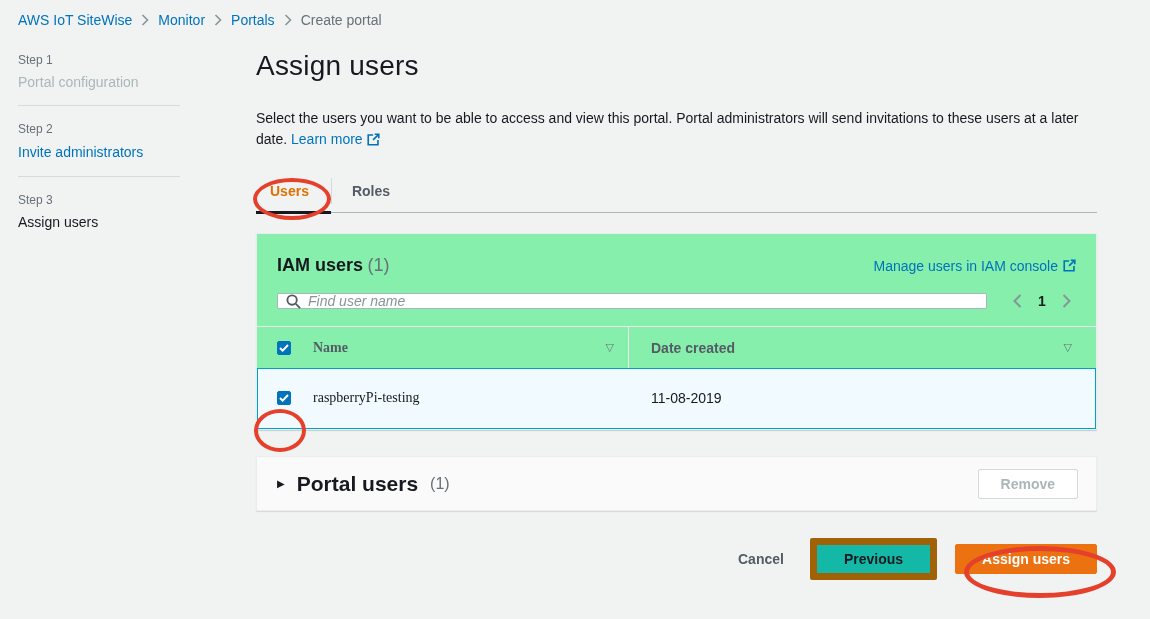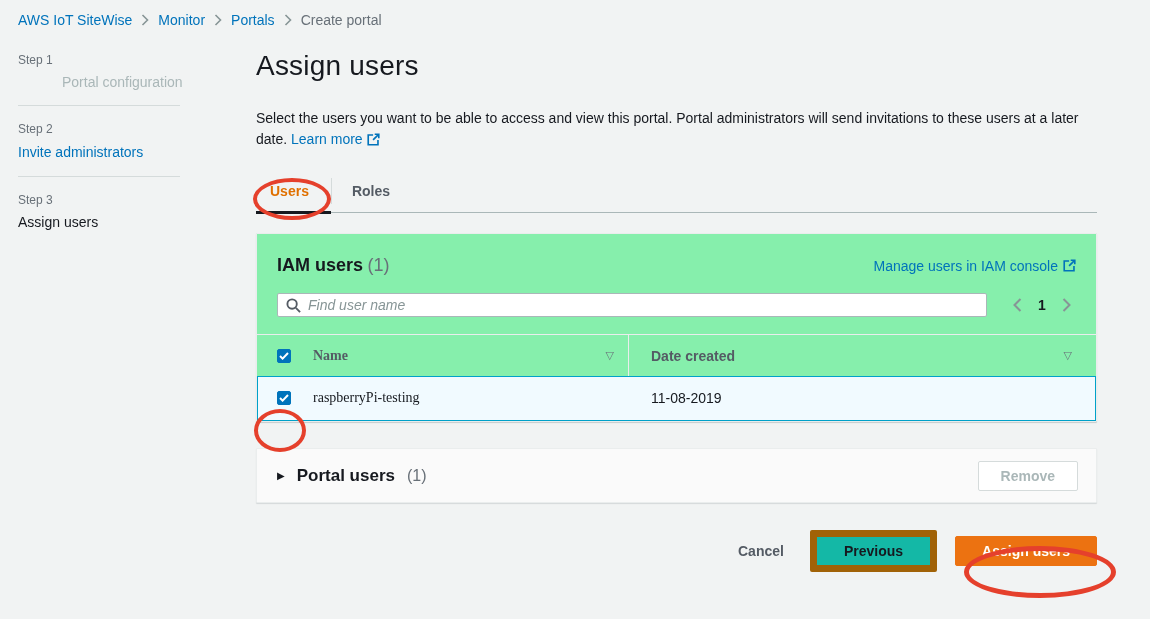--- a/index.html
+++ b/index.html
@@ -16,21 +16,21 @@
   
   .breadcrumb { position:absolute; left:18px; top:12px; display:flex; align-items:center; gap:9px; font-size:14px;justify-content:space-between; }
   .crumb-link { color:#0073bb; }
   .crumb-current { color:#687078; }
   .crumb-sep { color:#aab7b8; display:flex; align-items:center; }
 
   
   .steps { position:absolute; left:18px; top:53px; width:190px; }
   .step-label { font-size:12px; color:#687078; margin-bottom:7px; }
   .step-title { font-size:14px; }
-  .step-title.done { color:#aab7b8;margin-left:44px; }
+  .step-title.done { color:#aab7b8; }
   .step-title.link { color:#0073bb; }
   .step-title.current { color:#16191f; }
   .step-divider { border:none; border-top:1px solid #d5dbdb; width:162px; margin:15px 0 16px 0; }
 
   
   .main { position:absolute; left:256px; top:50px; width:841px; }
   h1.page-title { font-size:28px; font-weight:400; color:#16191f; letter-spacing:0.2px; }
   .page-desc { margin-top:26px; font-size:14px; line-height:21px; color:#16191f; }
   .learn-more { color:#0073bb; display:inline-flex; align-items:center; gap:4px; }
 
@@ -48,44 +48,44 @@
     margin-top:20px; background:#86efac;
     border:1px solid #eaeded; border-radius:1px;
     box-shadow:0 1px 1px 0 rgba(0,28,36,0.18);
   }
   .card-header { display:flex; align-items:center; justify-content:space-between; padding:21px 20px 0 20px; }
   .card-title { font-size:18px; font-weight:700; }
   .card-count { font-size:18px; font-weight:400; color:#687078; }
   .manage-link { font-size:14px; color:#0073bb; display:inline-flex; align-items:center; gap:5px; }
 
   .search-row { display:flex; align-items:center; padding:17px 14px 17px 20px; }
-  .search-box { flex:1; display:flex; align-items:center; height:24px; border:1px solid #aab7b8; border-radius:2px; background:#fff; padding:0 8px; max-width:710px; }
+  .search-box { flex:1; display:flex; align-items:center; height:16px; border:1px solid #aab7b8; border-radius:2px; background:#fff; padding:0 8px; max-width:710px; }
   .search-box input { border:none; outline:none; flex:1; font-size:14px; font-style:italic; color:#16191f; margin-left:7px; font-family:"Liberation Sans",sans-serif; background:transparent; }
   .search-box input::placeholder { color:#879596; font-style:italic; }
   .pagination { display:flex; align-items:center; gap:16px; margin-left:26px; margin-right:6px; }
   .page-num { font-size:14px; font-weight:700; color:#16191f; }
   .page-arrow { display:flex; align-items:center; cursor:pointer; }
 
   
   .thead { display:flex; align-items:center; height:43px; border-top:1px solid #eaeded; border-bottom:1px solid #eaeded; font-size:14px; font-weight:700; color:#545b64; }
   .cell-check { width:56px; padding-left:20px; display:flex; align-items:center; }
   .cell-name { width:316px; display:flex; align-items:center; justify-content:space-between; padding-right:14px; align-self:stretch; border-right:1px solid #eaeded;font-family:Liberation Serif, serif; }
   .cell-date { flex:1; display:flex; align-items:center; justify-content:space-between; padding-left:22px; padding-right:24px; }
   .sort-icon { font-size:11px; color:#687078; font-weight:400; }
-  .trow { display:flex; align-items:center; height:45px; font-size:14px; color:#16191f; }
+  .trow { display:flex; align-items:center; height:61px; font-size:14px; color:#16191f; }
   .trow.selected { background:#f1faff; border-bottom:1px solid #00a1c9; box-shadow: inset 0 1px 0 #00a1c9, inset 1px 0 0 #00a1c9, inset -1px 0 0 #00a1c9; margin-top:-1px; }
   .trow .cell-name { border-right:none; font-weight:400; }
 
   .checkbox { width:14px; height:14px; background:#0073bb; border:1px solid #0073bb; border-radius:2px; display:flex; align-items:center; justify-content:center; cursor:pointer; }
 
   
   .portal-card { margin-top:26px; background:#fafafa; border:1px solid #eaeded; border-radius:1px; box-shadow:0 1px 1px 0 rgba(0,28,36,0.12); height:55px; display:flex; align-items:center; justify-content:space-between; padding:0 18px 0 20px; }
   .portal-left { display:flex; align-items:center; gap:12px; cursor:pointer; }
   .expand-icon { font-size:10px; color:#16191f; }
-  .portal-title { font-size:17px; font-weight:700; }
+  .portal-title { font-size:21px; font-weight:700; }
   .portal-count { font-size:16px; color:#687078; font-weight:400; }
   .btn { font-size:14px; font-weight:700; border-radius:2px; padding:6px 22px; cursor:pointer; font-family:"Liberation Sans",sans-serif; }
   .btn-disabled { background:#ffffff; border:1px solid #d5dbdb; color:#aab7b8; cursor:default; }
 
   
   .footer-actions { margin-top:27px; display:flex; align-items:center; justify-content:flex-end; }
   .btn-cancel { background:none; border:none; color:#545b64; font-weight:700; font-size:14px; padding:6px 10px; cursor:pointer; font-family:"Liberation Sans",sans-serif; }
   .btn-secondary { background:#14b8a6; border:7px solid #a16207; color:#16191f; margin-left:16px; padding:6px 27px; }
   .btn-primary { background:#ec7211; border:1px solid #ec7211; color:#ffffff; margin-left:18px; padding:6px 26px; }
 

